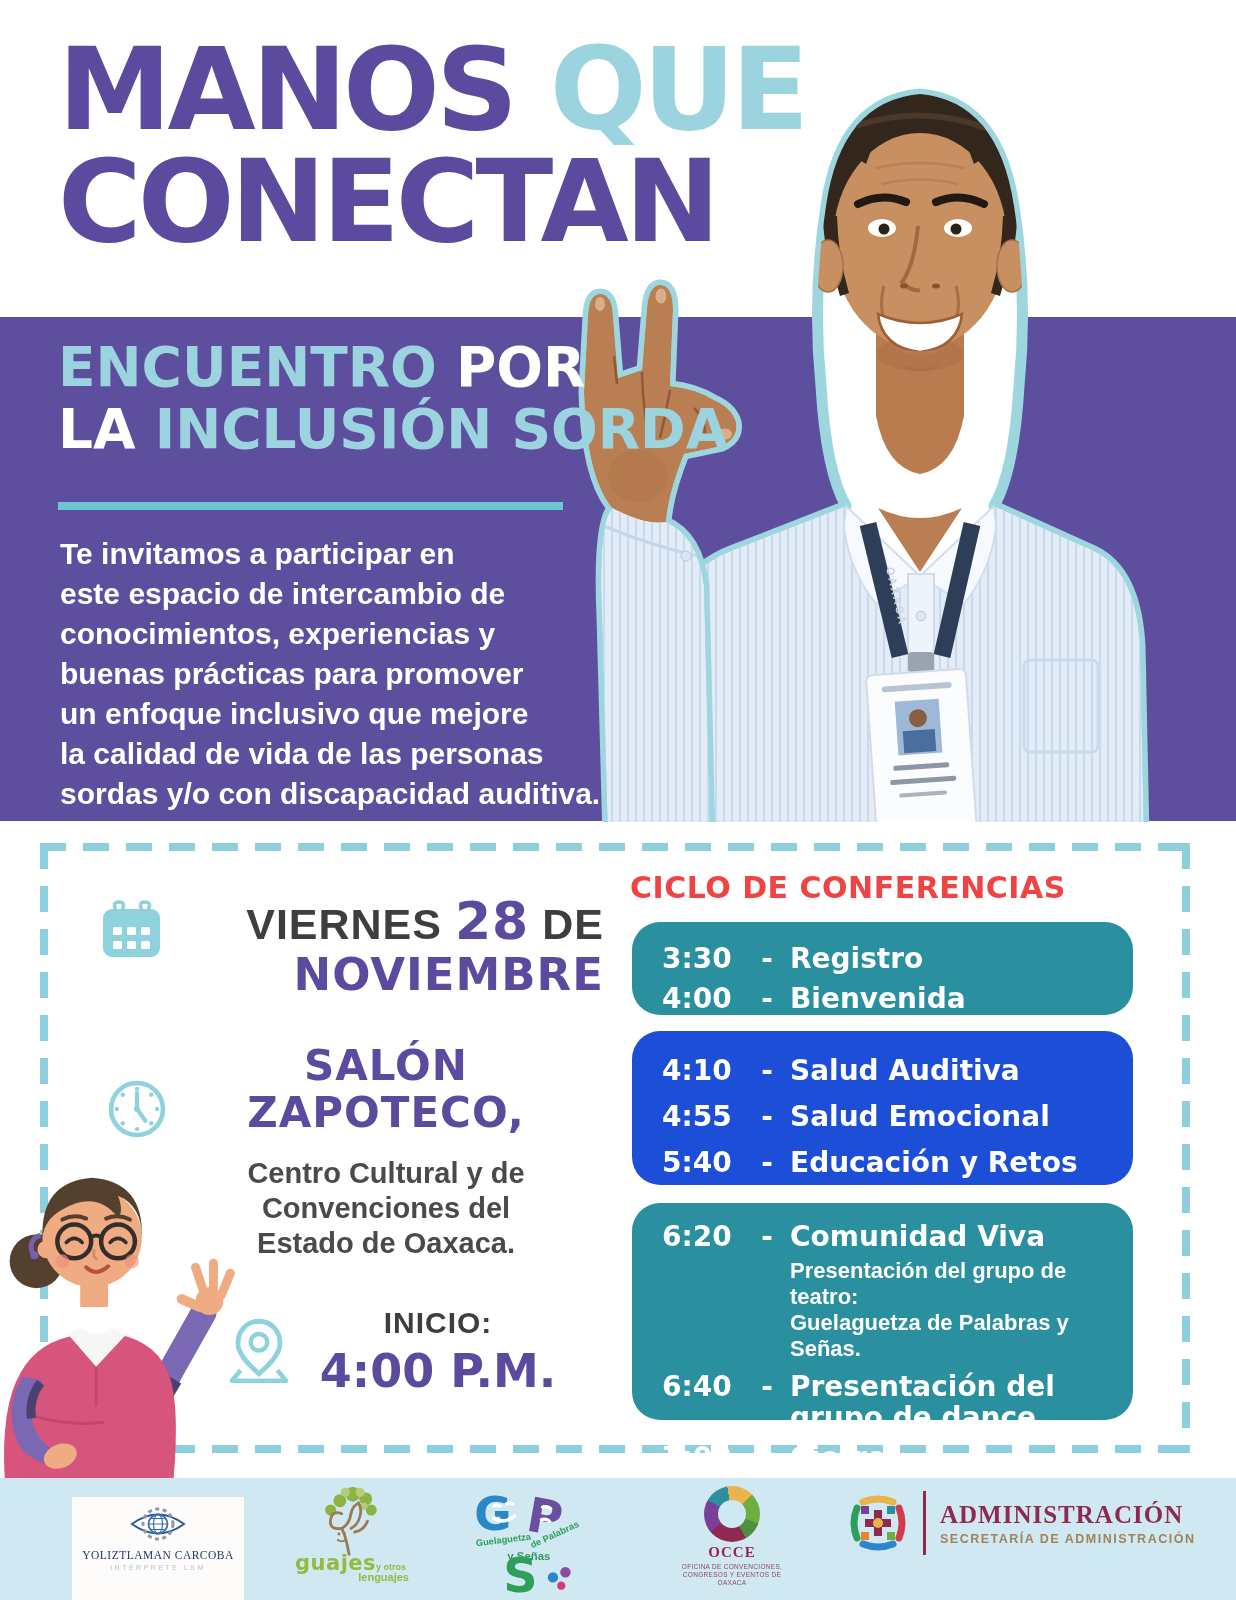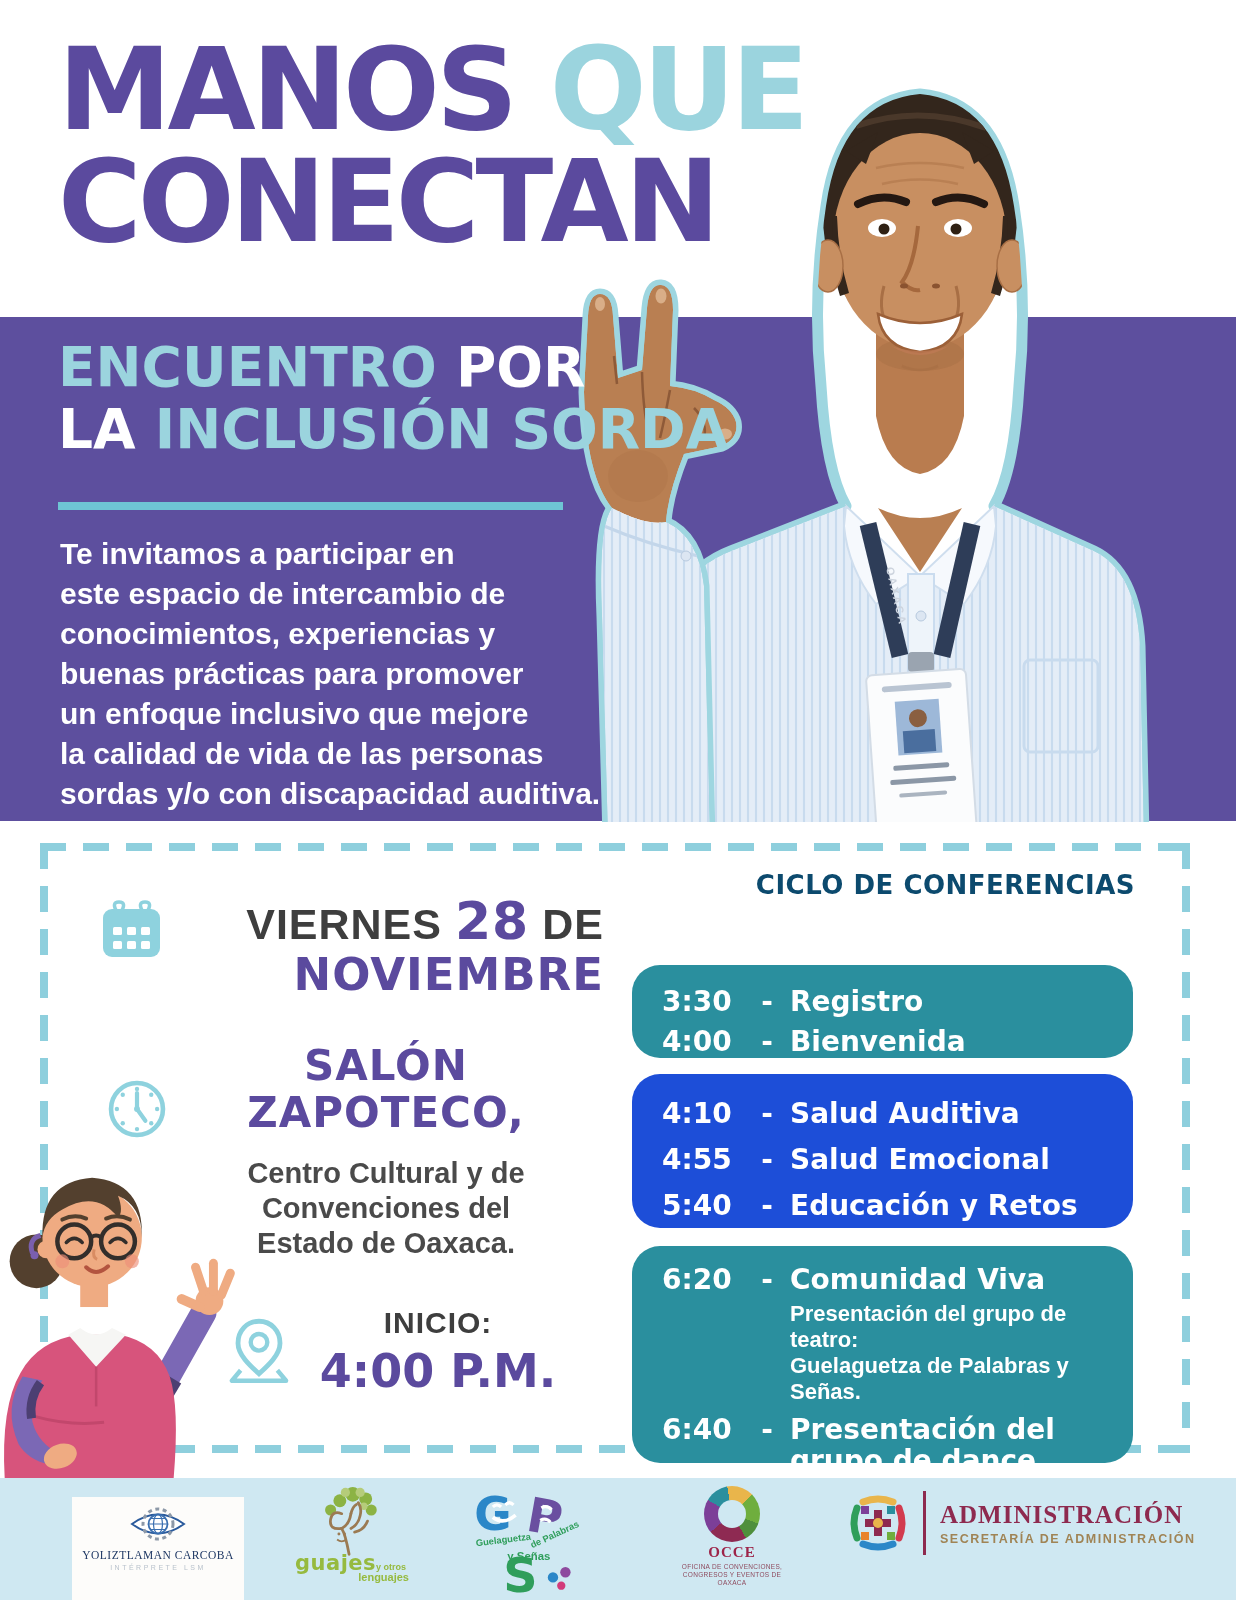--- a/index.html
+++ b/index.html
@@ -36,23 +36,23 @@
   .date-l2{font-family:"DejaVu Sans",sans-serif;font-weight:bold;font-size:45px;line-height:52px;color:#5b4a9e;letter-spacing:1px;}
   .venue-block{position:absolute;left:168px;top:1042px;width:436px;text-align:center;z-index:3;
                font-family:"DejaVu Sans",sans-serif;font-weight:bold;font-size:42px;line-height:47px;color:#5b4a9e;letter-spacing:1px;}
   .addr{position:absolute;left:168px;top:1156px;width:436px;text-align:center;z-index:3;
         font-size:29px;line-height:35px;color:#4a4a4a;font-weight:bold;}
   .inicio{position:absolute;left:310px;top:1306px;width:256px;text-align:center;z-index:3;}
   .inicio-label{font-size:30px;color:#3e3e3e;font-weight:bold;letter-spacing:1px;}
   .inicio-time{font-family:"DejaVu Sans",sans-serif;font-weight:bold;font-size:46px;color:#5b4a9e;margin-top:4px;}
 
   
-  .sched-head{position:absolute;left:630px;top:870px;width:505px;text-align:right;z-index:3;
-              font-family:"DejaVu Sans",sans-serif;font-weight:bold;font-size:26px;color:#0c4a6e;letter-spacing:0.5px;}
-  .sblock{position:absolute;left:632px;width:501px;border-radius:28px;z-index:3;color:#fff;box-sizing:border-box;margin-top:43px;}
+  .sched-head{position:absolute;left:630px;top:870px;width:505px;text-align:left;z-index:3;
+              font-family:"DejaVu Sans",sans-serif;font-weight:bold;font-size:30px;color:#ef4444;letter-spacing:0.5px;}
+  .sblock{position:absolute;left:632px;width:501px;border-radius:28px;z-index:3;color:#fff;box-sizing:border-box;}
   .sblock.teal{background:#2a8f9e;}
   .sblock.purp{background:#1d4ed8;}
   .srow{display:flex;align-items:flex-start;font-family:"DejaVu Sans",sans-serif;font-weight:bold;font-size:28px;}
   .stime{width:82px;padding-left:30px;flex:none;}
   .sdash{width:46px;text-align:center;flex:none;}
   .stitle{flex:1;}
   .ssub{font-family:"Liberation Sans",sans-serif;font-weight:bold;font-size:22px;line-height:26px;margin-top:3px;}
   #block1{top:922px;height:93px;padding-top:17px;}
   #block1 .srow{line-height:40px;}
   #block2{top:1031px;height:154px;padding-top:17px;}

